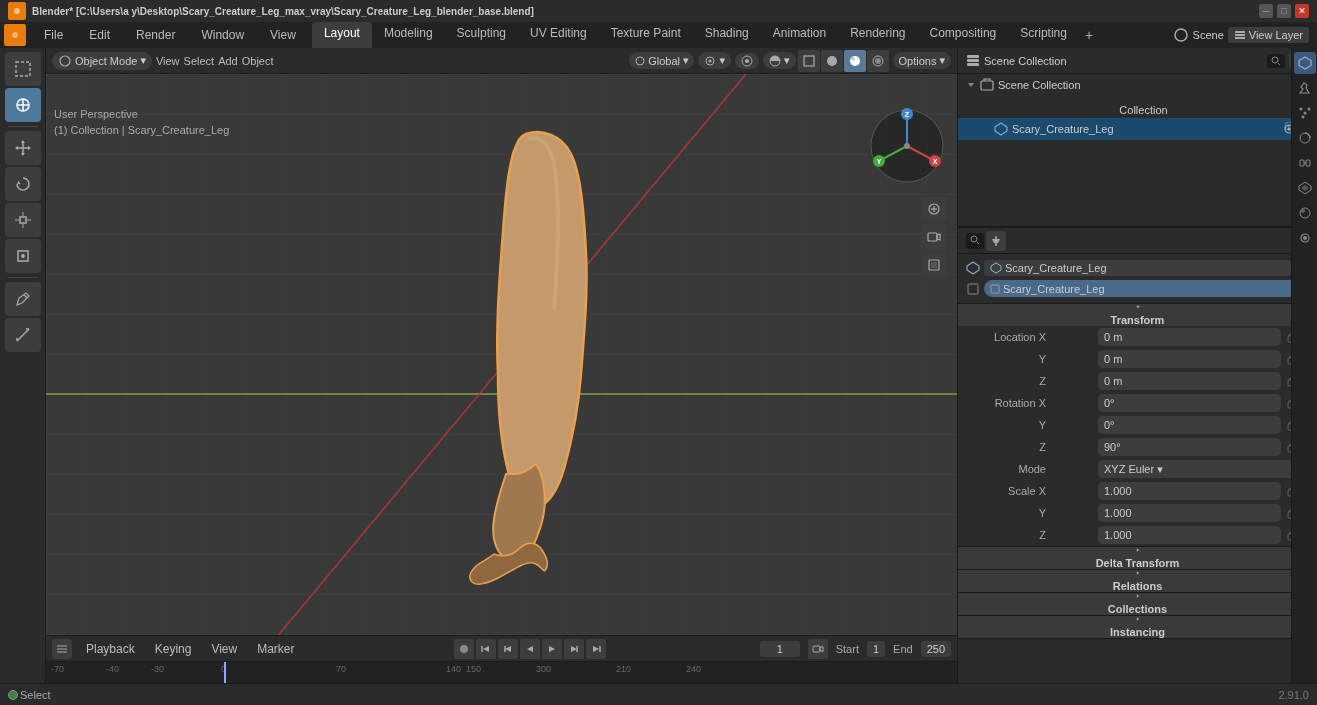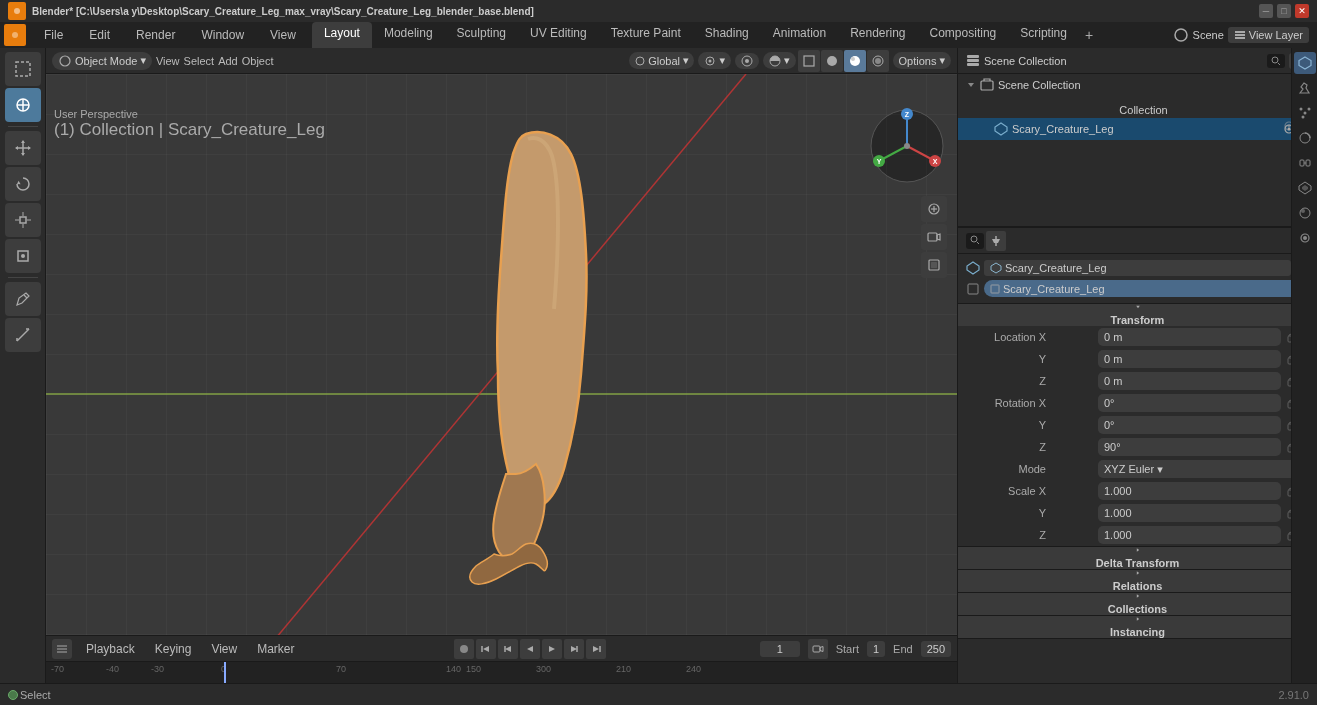--- a/index.html
+++ b/index.html
@@ -564,21 +564,21 @@
 
               <path d="M90,360 C85,375 80,390 78,405 C76,418 78,430 83,438 C88,445 96,448 104,445 C112,442 118,432 122,420 C128,405 130,390 128,375 C127,365 124,356 120,350 C114,355 107,360 100,360 Z" fill="#a07850" stroke="#e8a050" stroke-width="2"></path>
 
               <path d="M78,440 C72,445 65,448 60,452 C54,458 52,464 56,468 C60,472 70,470 80,465 C90,460 98,455 104,452 C110,449 116,448 120,450 C126,453 128,460 130,455 C133,450 130,442 126,436 C122,430 116,428 110,430 C105,432 100,438 96,440 C90,442 83,442 78,440 Z" fill="#906840" stroke="#e8a050" stroke-width="1.5"></path>
             </g>
           </svg>
         </div>
 
         <div id="viewport-info">
           <div style="font-size:11px;color:#aaa;">User Perspective</div>
-          <div style="font-size:17px;color:#aaa;">(1) Collection | Scary_Creature_Leg</div>
+          <div style="font-size:11px;color:#aaa;">(1) Collection | Scary_Creature_Leg</div>
         </div>
 
         <div id="nav-gizmo">
           <svg width="80" height="80" viewBox="0 0 80 80">
 
             <circle cx="40" cy="40" r="36" fill="rgba(0,0,0,0.3)" stroke="#555" stroke-width="1"></circle>
 
             <line x1="40" y1="40" x2="40" y2="8" stroke="#4488cc" stroke-width="2"></line>
             <circle cx="40" cy="8" r="6" fill="#4488cc"></circle>
             <text x="40" y="11" text-anchor="middle" fill="white" font-size="7" font-weight="bold">Z</text>

